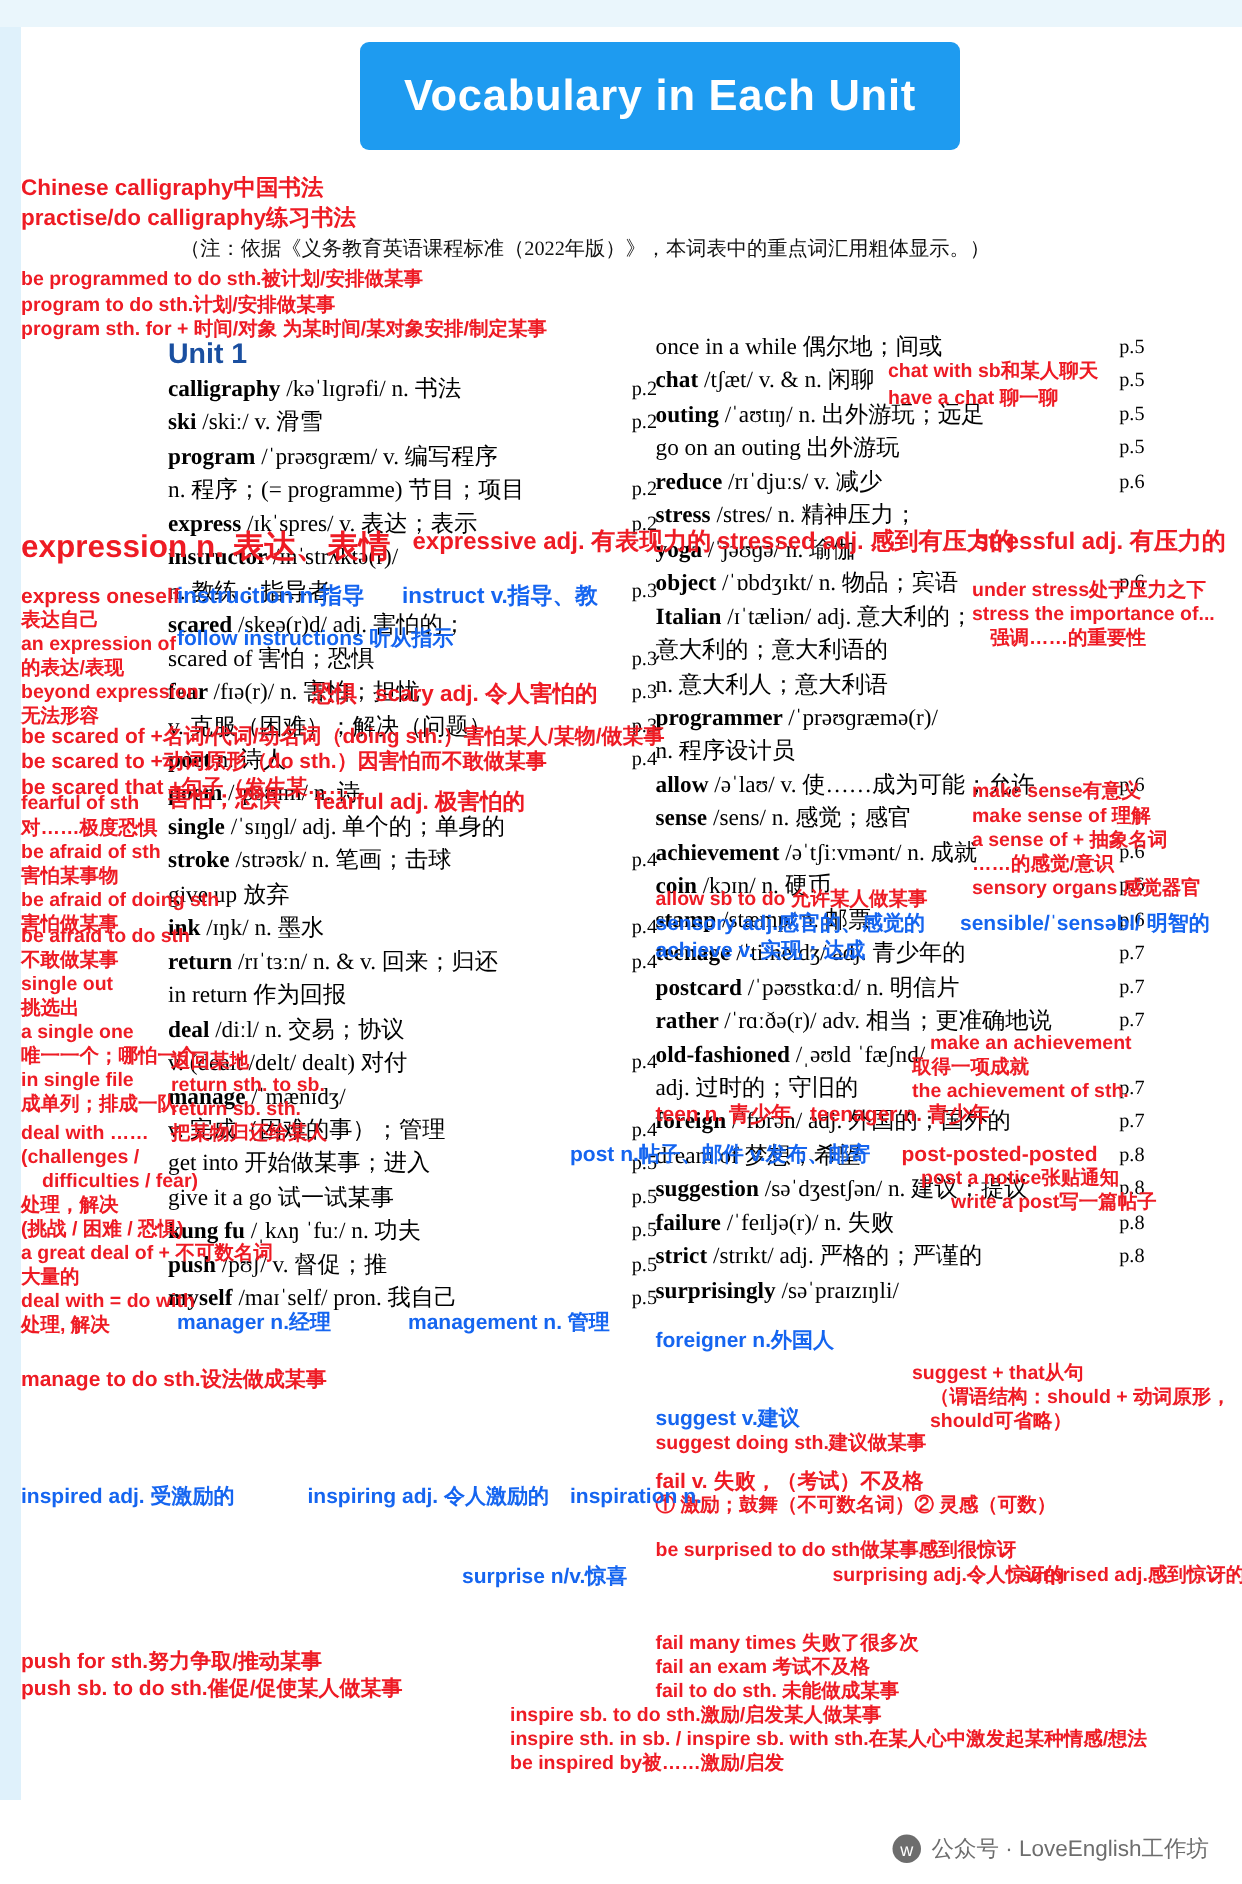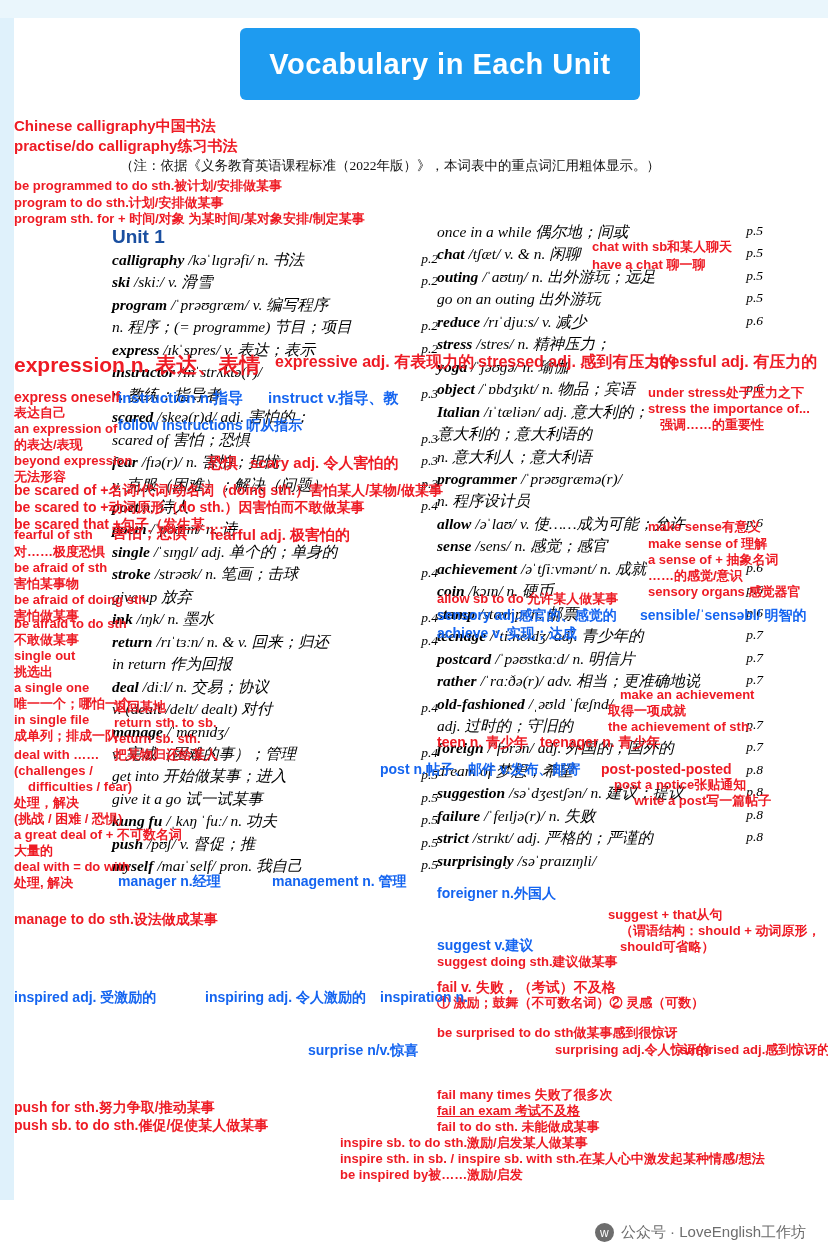--- a/index.html
+++ b/index.html
@@ -38,21 +38,21 @@
     position:absolute;left:112px;top:226px;
     font-size:19px;font-weight:bold;color:#1a4fa0;
     font-family:"Liberation Sans", sans-serif;
   }
 
   
   .col{position:absolute;}
   .colL{left:112px;top:250px;width:300px;}
   .colR{left:437px;top:222px;width:300px;}
 
-  .entry{position:relative;min-height:20px;margin-bottom:2px;font-style:italic;}
+  .entry{position:relative;min-height:20px;margin-bottom:2px;}
   .entry .txt{font-size:15.5px;color:#000;line-height:1.32;}
   .entry .txt b{font-weight:bold;}
   .entry .pg{
     position:absolute;right:-26px;top:1px;font-size:13.5px;color:#000;
     font-family:"Liberation Serif", serif;
   }
 
   
   .ann{
     position:absolute;
@@ -380,21 +380,21 @@
       <div class="ann red" style="left: 614px; top: 778px; font-size: 13px;">post a notice张贴通知</div>
       <div class="ann red" style="left: 634px; top: 794px; font-size: 13px;">write a post写一篇帖子</div>
       <div class="ann red" style="left: 608px; top: 908px; font-size: 13px;">suggest + that从句</div>
       <div class="ann red" style="left: 620px; top: 924px; font-size: 13px;">（谓语结构：should + 动词原形，</div>
       <div class="ann red" style="left: 620px; top: 940px; font-size: 13px;">should可省略）</div>
       <div class="ann red" style="left: 437px; top: 955px; font-size: 13px;">suggest doing sth.建议做某事</div>
       <div class="ann red" style="left: 437px; top: 980px; font-size: 14px;">fail v. 失败，（考试）不及格</div>
       <div class="ann red" style="left: 437px; top: 996px; font-size: 13px;">① 激励；鼓舞（不可数名词）② 灵感（可数）</div>
       <div class="ann red" style="left: 437px; top: 1026px; font-size: 13px;">be surprised to do sth做某事感到很惊讶</div>
       <div class="ann red" style="left: 437px; top: 1088px; font-size: 13px;">fail many times 失败了很多次</div>
-      <div class="ann red" style="left: 437px; top: 1104px; font-size: 13px; text-decoration: underline;">fail an exam 考试不及格</div>
+      <div class="ann red" style="left: 437px; top: 1104px; font-size: 13px;">fail an exam 考试不及格</div>
       <div class="ann red" style="left: 437px; top: 1120px; font-size: 13px;">fail to do sth. 未能做成某事</div>
       <div class="ann red" style="left: 340px; top: 1136px; font-size: 13px;">inspire sb. to do sth.激励/启发某人做某事</div>
       <div class="ann red" style="left: 340px; top: 1152px; font-size: 13px;">inspire sth. in sb. / inspire sb. with sth.在某人心中激发起某种情感/想法</div>
       <div class="ann red" style="left: 340px; top: 1168px; font-size: 13px;">be inspired by被……激励/启发</div>
       <div class="ann red" style="left: 555px; top: 1043px; font-size: 13px;">surprising adj.令人惊讶的</div>
       <div class="ann red" style="left: 680px; top: 1043px; font-size: 13px;">surprised adj.感到惊讶的</div>
       <div class="ann blue" style="left: 118px; top: 390px; font-size: 15px;">instruction n.指导</div>
       <div class="ann blue" style="left: 268px; top: 390px; font-size: 15px;">instruct v.指导、教</div>
       <div class="ann blue" style="left: 118px; top: 418px; font-size: 14px;">follow instructions 听从指示</div>
       <div class="ann blue" style="left: 437px; top: 608px; font-size: 14px;">sensory adj.感官的、感觉的</div>

